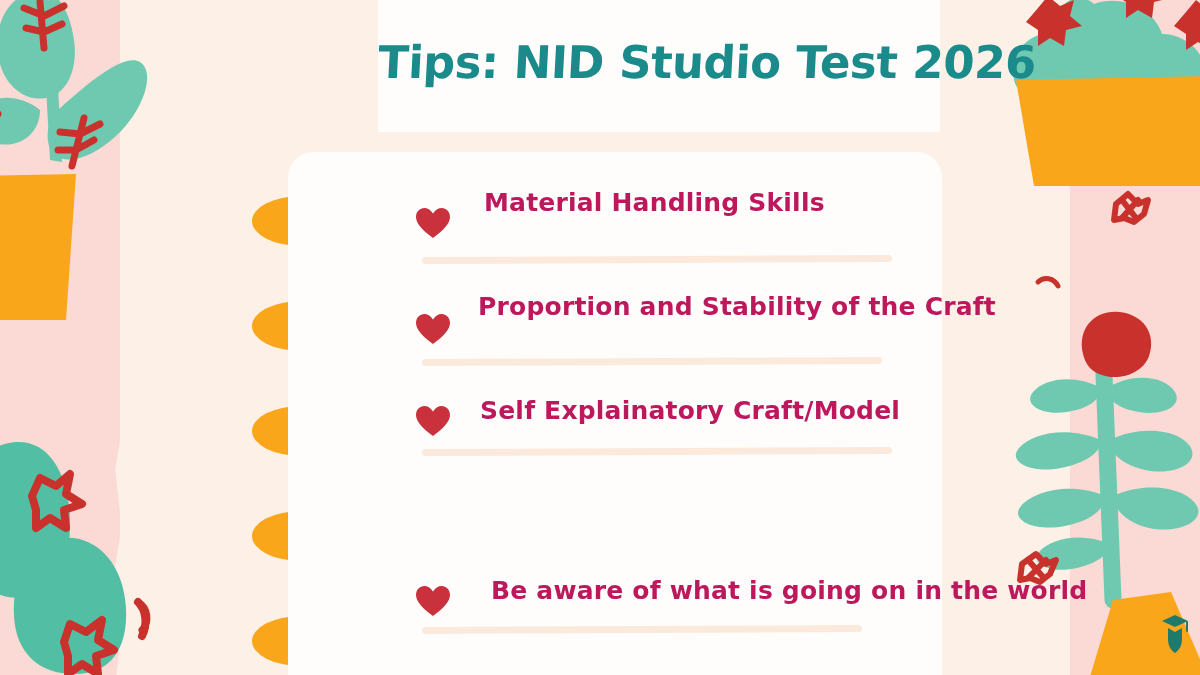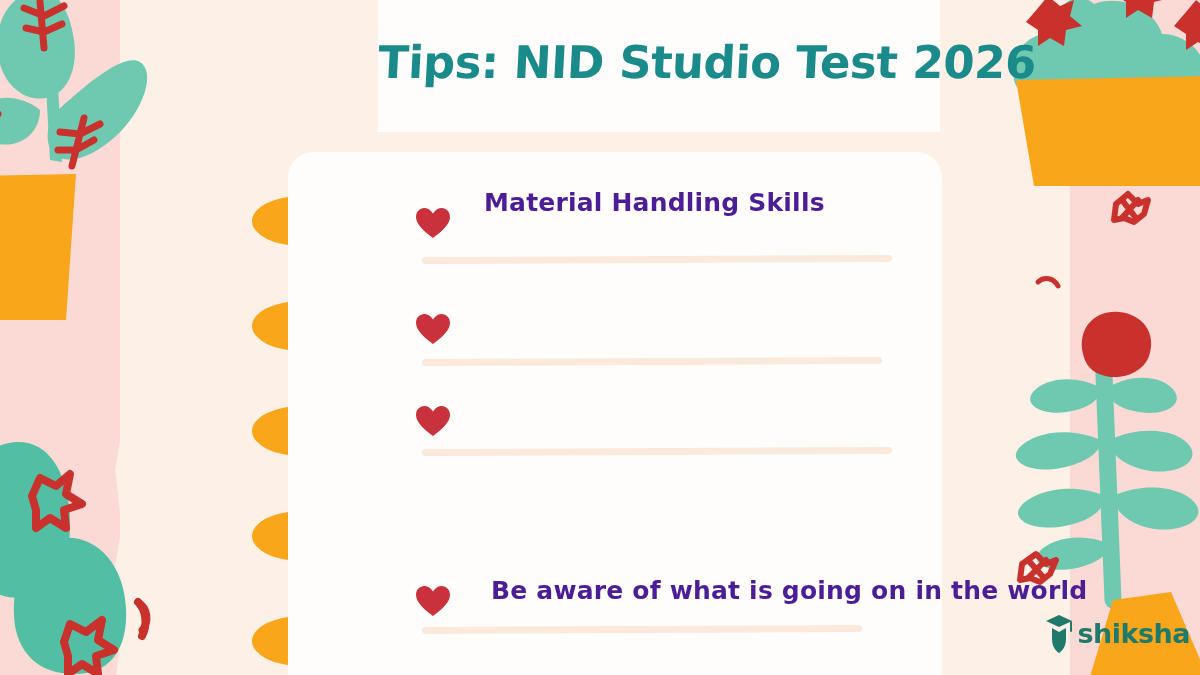--- a/index.html
+++ b/index.html
@@ -66,21 +66,21 @@
   
   .rows{position:absolute;left:288px;top:152px;width:790px;height:540px;}
   .row{position:absolute;left:0;width:790px;height:105px;}
   .heart{
     position:absolute;left:128px;width:34px;height:31px;
   }
   .row-label{
     position:absolute;
     font-family:"DejaVu Sans", sans-serif;
     font-size:25px;font-weight:700;
-    color:#4c1d95;
+    color:#be185d;
     white-space:nowrap;
     letter-spacing:0.2px;
   }
   .divider{
     position:absolute;left:134px;width:480px;height:7px;
     background:#FBEADB;
     border-radius:6px;
     transform:rotate(-0.25deg);
   }
 
@@ -202,28 +202,30 @@
       </svg>
       <div class="row-label" style="left:196px;top:-10px;">Material Handling Skills</div>
       <div class="divider" style="top:58px;width:470px;"></div>
     </div>
 
     <div class="row" style="top:148px;">
       <svg class="heart" style="top:14px;" viewBox="0 0 34 31">
         <path d="M17 30 C6 22 0 15 0 9 C0 3.5 3.8 0 8.4 0 C11.4 0 14.5 1.8 17 5.4
                  C19.5 1.8 22.6 0 25.6 0 C30.2 0 34 3.5 34 9 C34 15 28 22 17 30 Z" fill="#C9323C"></path>
       </svg>
+      <div class="row-label" style="left:190px;top:-8px;">Proportion and Stability of the Craft</div>
       <div class="divider" style="top:58px;width:460px;"></div>
     </div>
 
     <div class="row" style="top:248px;">
       <svg class="heart" style="top:6px;" viewBox="0 0 34 31">
         <path d="M17 30 C6 22 0 15 0 9 C0 3.5 3.8 0 8.4 0 C11.4 0 14.5 1.8 17 5.4
                  C19.5 1.8 22.6 0 25.6 0 C30.2 0 34 3.5 34 9 C34 15 28 22 17 30 Z" fill="#C9323C"></path>
       </svg>
+      <div class="row-label" style="left:192px;top:-4px;">Self Explainatory Craft/Model</div>
       <div class="divider" style="top:48px;width:470px;"></div>
     </div>
 
 
     <div class="row" style="top:424px;">
       <svg class="heart" style="top:10px;" viewBox="0 0 34 31">
         <path d="M17 30 C6 22 0 15 0 9 C0 3.5 3.8 0 8.4 0 C11.4 0 14.5 1.8 17 5.4
                  C19.5 1.8 22.6 0 25.6 0 C30.2 0 34 3.5 34 9 C34 15 28 22 17 30 Z" fill="#C9323C"></path>
       </svg>
       <div class="row-label" style="left:192px;top:0px;margin-left:11px;">Be aware of what is going on in the world</div>
@@ -231,16 +233,15 @@
     </div>
 
   </div>
 
   <div class="logo">
     <svg width="30" height="40" viewBox="0 0 30 40">
       <path d="M2 8 L15 2 L28 8 L15 14 Z" fill="#1F7A6B"></path>
       <path d="M8 15 L15 19 L22 15 L22 26 C22 34 18 38 15 40 C12 38 8 34 8 26 Z" fill="#1F7A6B"></path>
       <path d="M27 9 L27 18" stroke="#1F7A6B" stroke-width="2" fill="none" stroke-linecap="round"></path>
     </svg>
-    <div class="logo-text">shiksha</div>
   </div>
 
 </div>
 
 </body></html>

